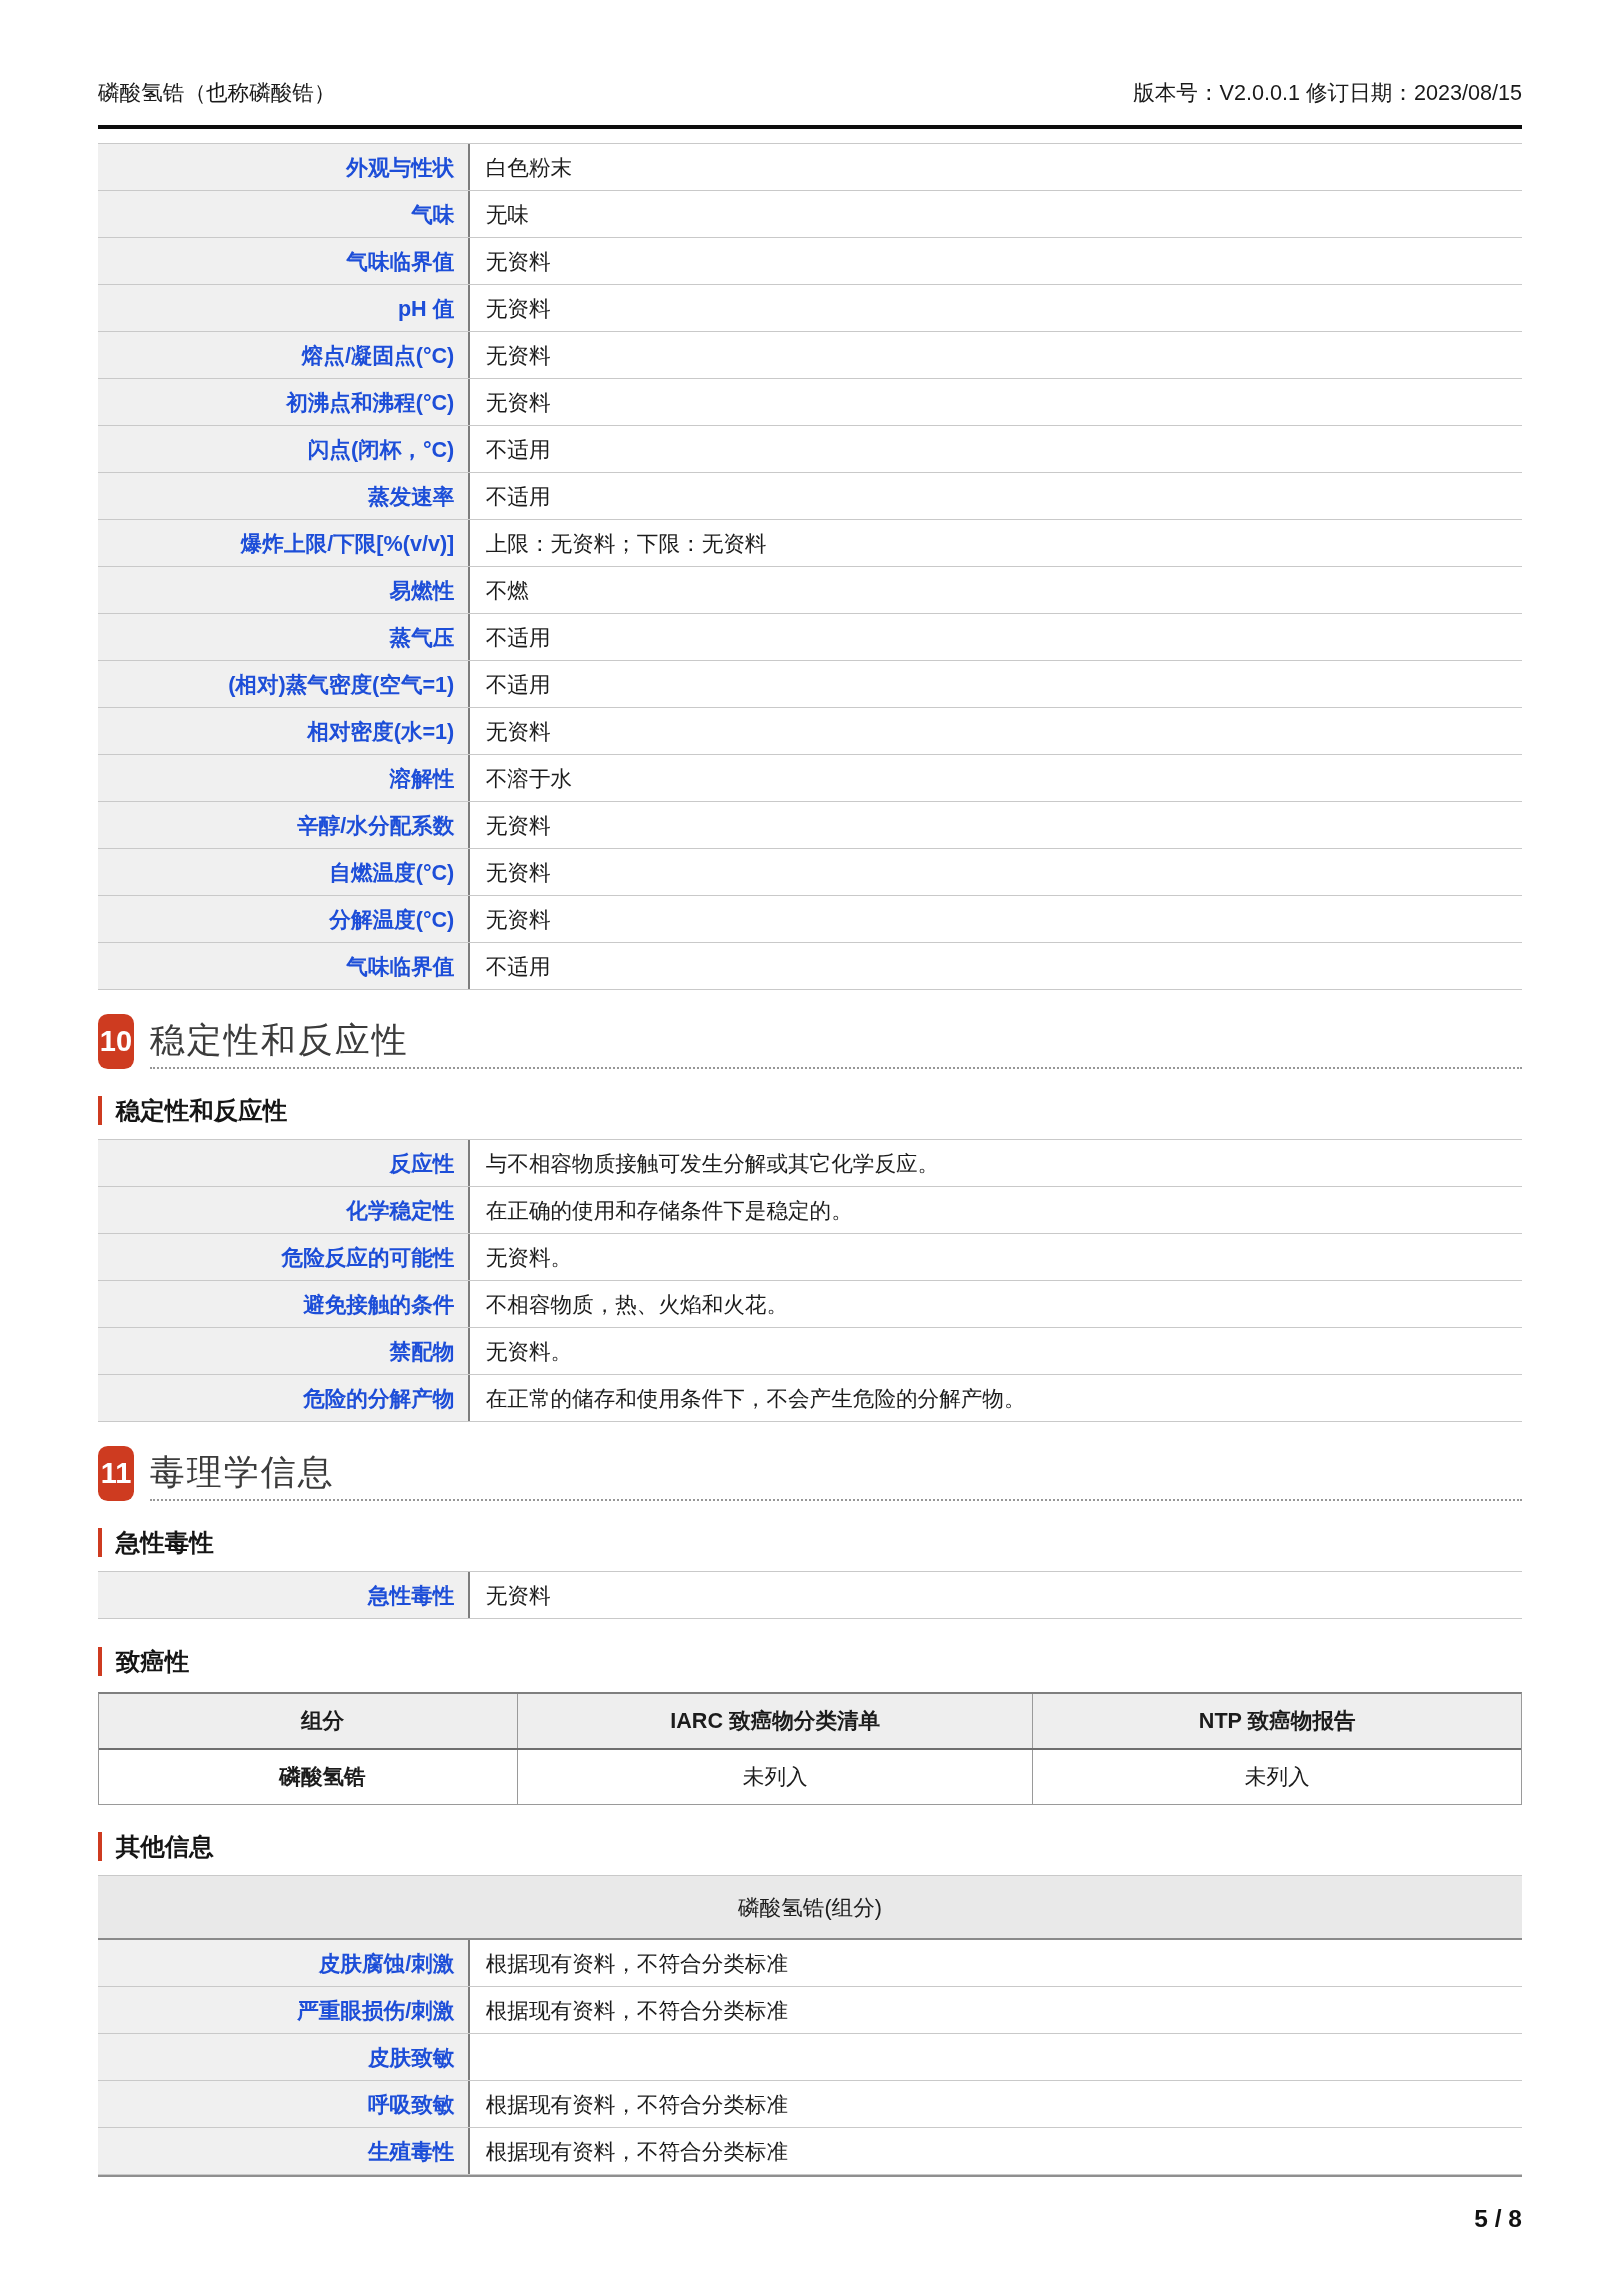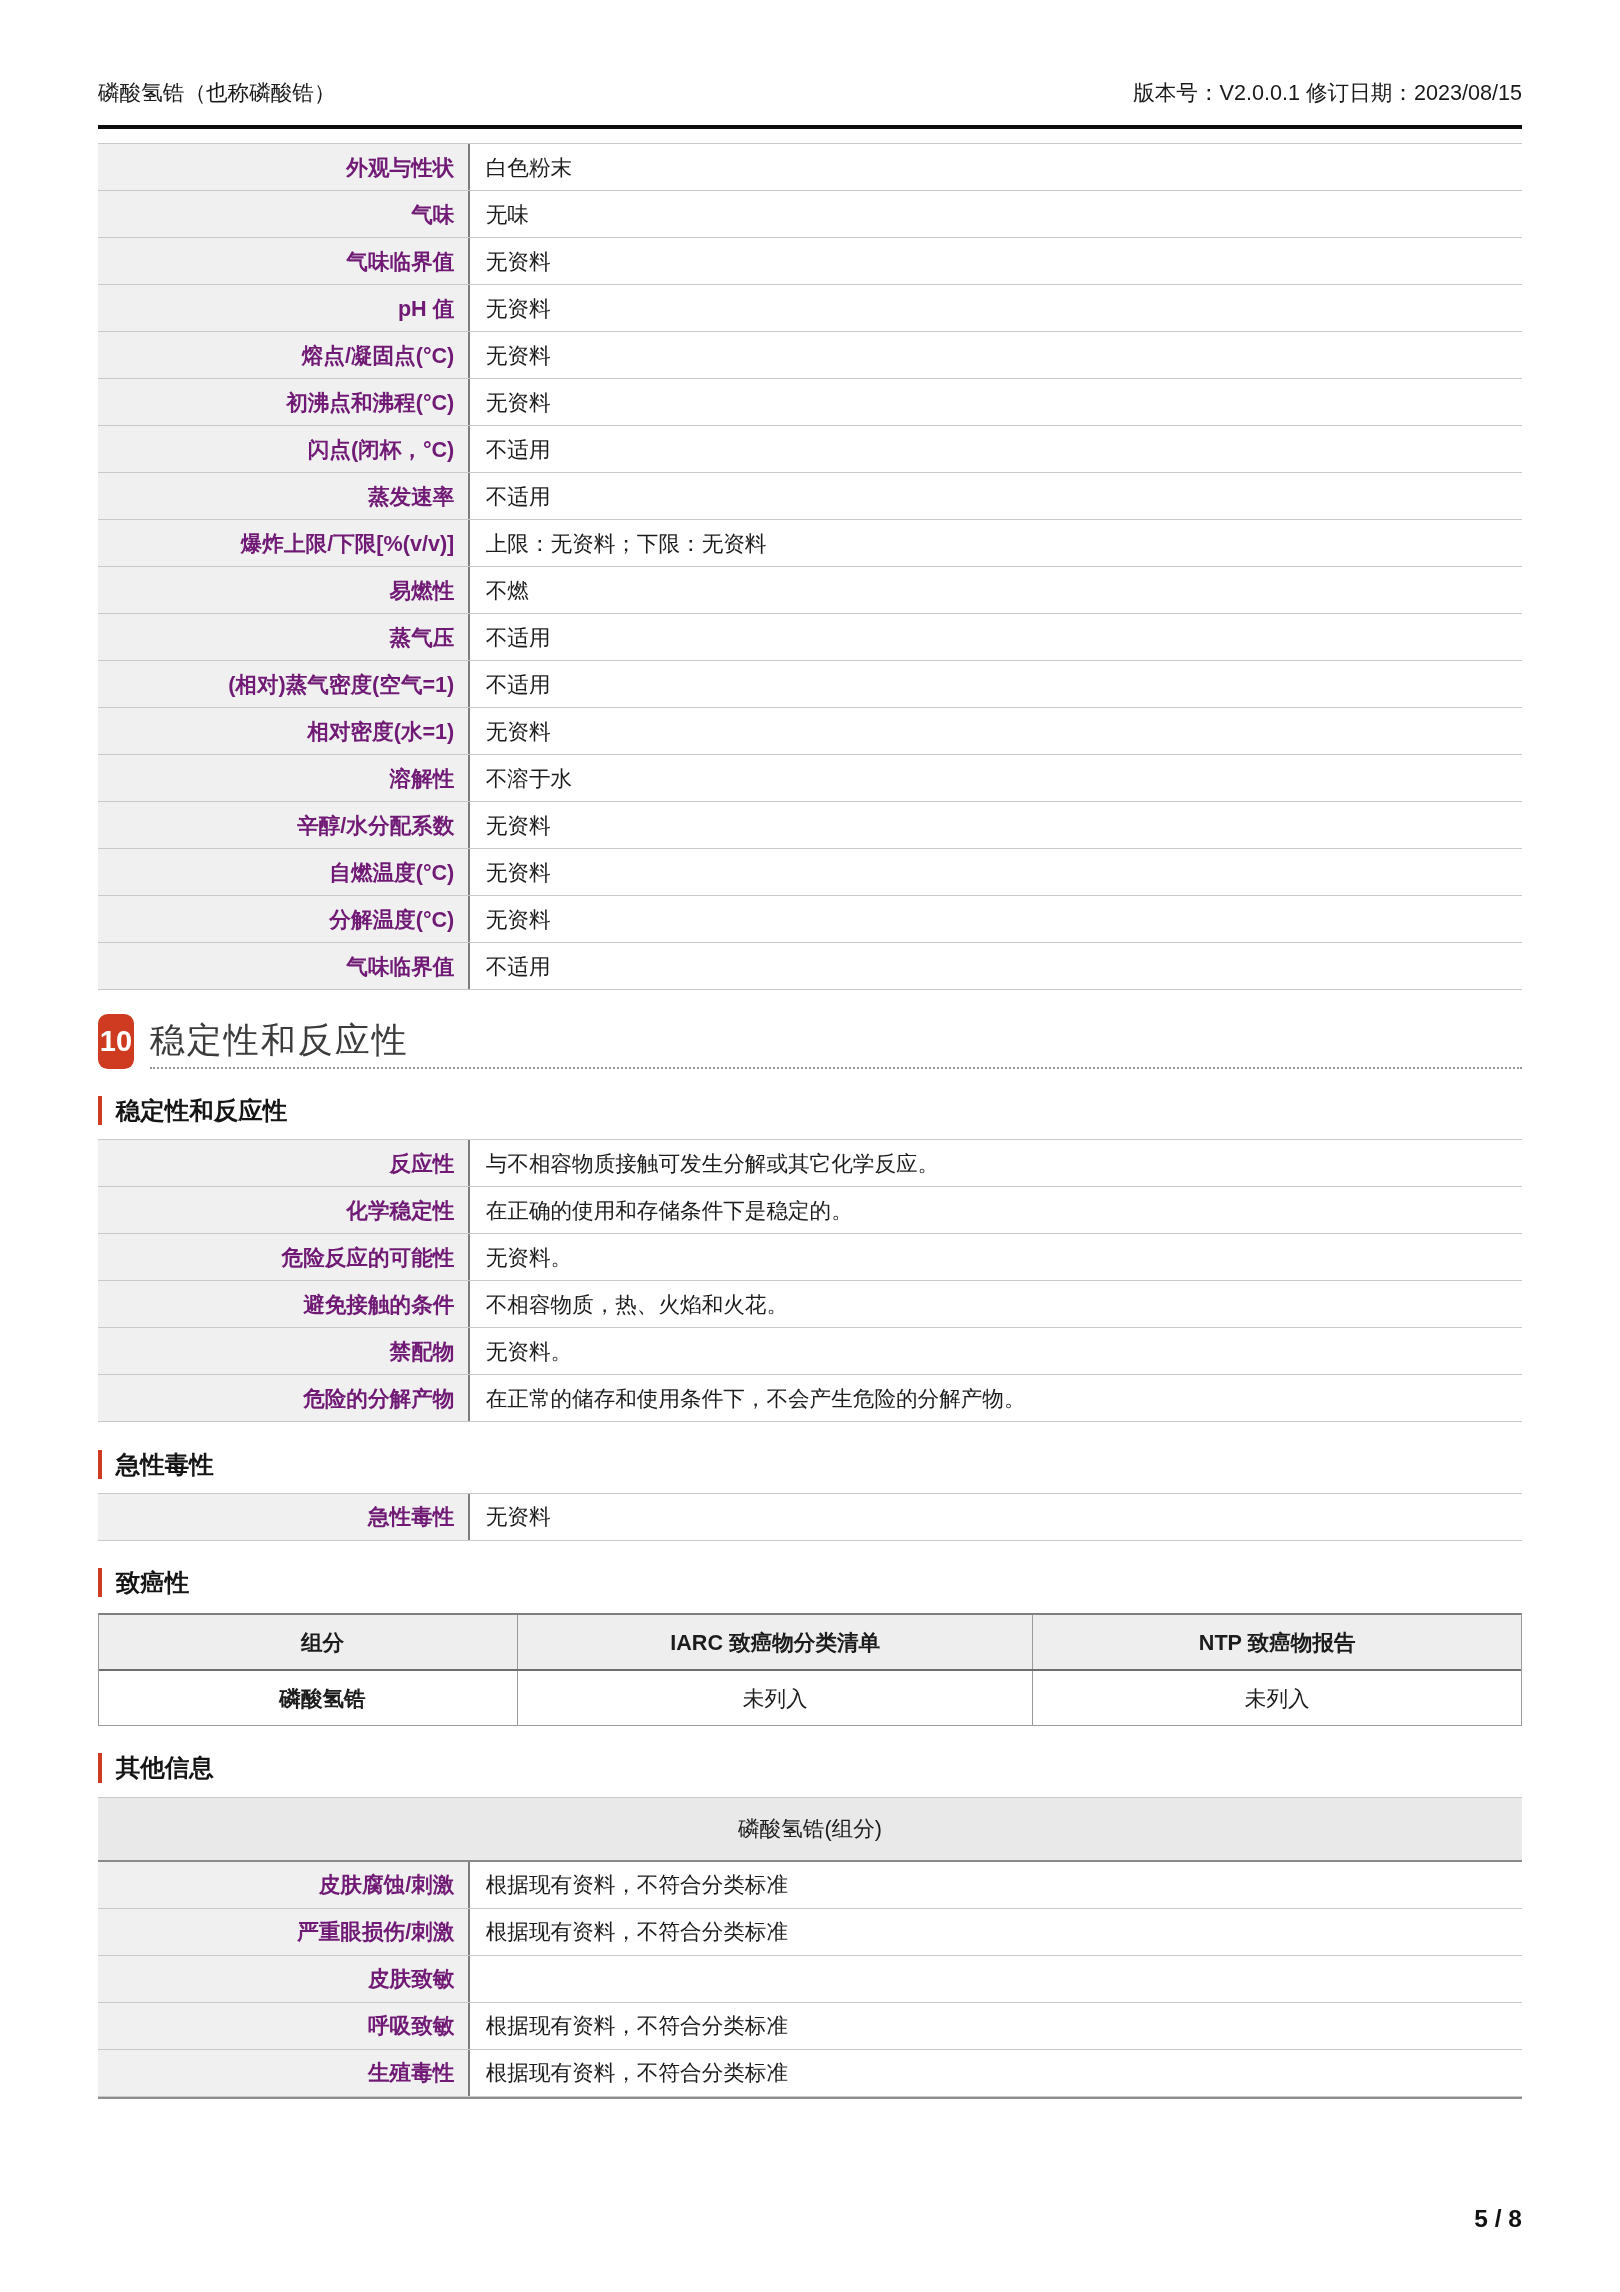--- a/index.html
+++ b/index.html
@@ -21,21 +21,21 @@
     padding-top: 78px; font-size: 21.6px; color: #1a1a1a;
   }
   .header-rule { margin-top: 17.6px; height: 4.9px; background: #0d0d0d; }
 
   
   .kv-table { margin-top: 13.7px; border-top: 1px solid #c9c9c9; }
   .kv-row { display: flex; border-bottom: 1px solid #c9c9c9; min-height: 47px; }
   .kv-label {
     width: 372px; background: #f0f0f0; border-right: 2.9px solid #7d7d7d;
     display: flex; align-items: center; justify-content: flex-end;
-    padding-right: 13.7px; font-weight: bold; color: #701a75; font-size: 21.6px; padding-left: 24px;
+    padding-right: 13.7px; font-weight: bold; color: #1d4ed8; font-size: 21.6px; padding-left: 24px;
   }
   .kv-value {
     flex: 1; display: flex; align-items: center;
     padding-left: 15.7px; font-size: 21.6px; color: #1c1c1c;
   }
 
   
   .sec-head { display: flex; margin-top: 23.5px; }
   .sec-badge {
     width: 36px; height: 55px; background: var(--accent); border-radius: 9.8px;
@@ -230,20 +230,26 @@
           <div class="kv-label">禁配物</div>
           <div class="kv-value">无资料。</div>
         </div>
 
         <div class="kv-row">
           <div class="kv-label">危险的分解产物</div>
           <div class="kv-value">在正常的储存和使用条件下，不会产生危险的分解产物。</div>
         </div>
       </div>
 
+    <div class="sec-head">
+      <div class="sec-badge">11</div>
+      <div class="sec-title-wrap">
+        <span class="sec-title">毒理学信息</span>
+      </div>
+    </div>
 
     <div class="subsec">急性毒性</div>
 
     <div class="kv-table">
 
         <div class="kv-row">
           <div class="kv-label">急性毒性</div>
           <div class="kv-value">无资料</div>
         </div>
       </div>

